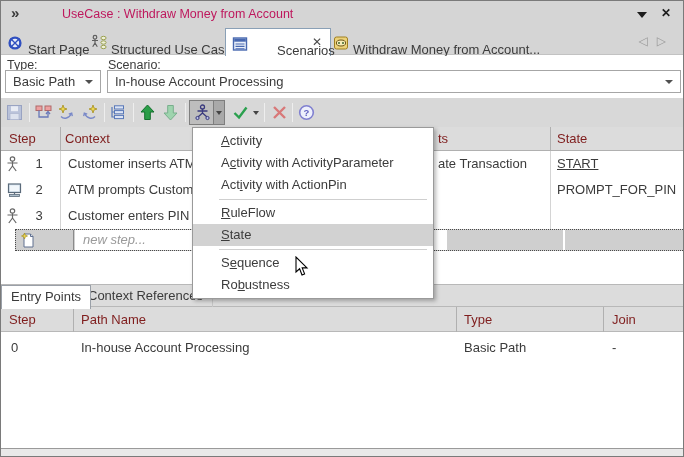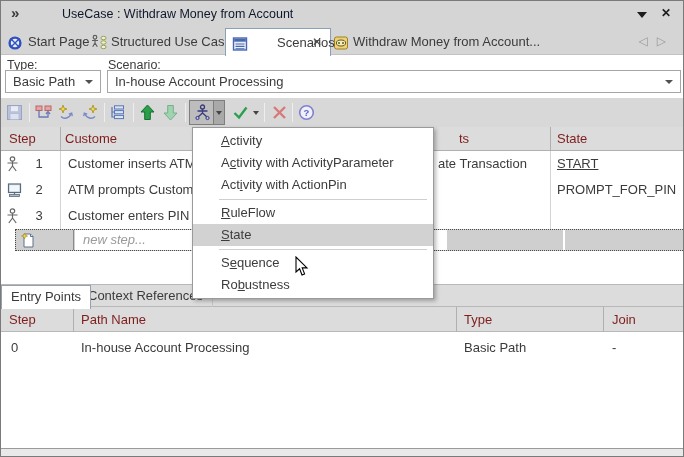--- a/index.html
+++ b/index.html
@@ -4,30 +4,30 @@
 <style>
   html,body{margin:0;padding:0;background:#f0f0f0;}
   *{box-sizing:border-box;}
   .stage{position:relative;width:684px;height:457px;font-family:"Liberation Sans",sans-serif;
          color:#3b3b3b;font-size:13px;-webkit-font-smoothing:antialiased;}
   .win{position:absolute;inset:0;background:#fff;border:1px solid #7a7a7a;overflow:hidden;}
 
   
   .titlebar{position:absolute;left:0;top:0;width:100%;height:27px;background:#d5d5d5;}
   .chev{position:absolute;left:10px;top:3px;font-size:15px;font-weight:bold;color:#3a3a3a;cursor:default;}
-  .wtitle{position:absolute;left:61px;top:6px;font-size:12.5px;color:#0f172a;}
+  .wtitle{position:absolute;left:61px;top:6px;font-size:12.5px;color:#be185d;}
   .win-caret{position:absolute;right:36px;top:11px;width:0;height:0;border-left:5px solid transparent;
              border-right:5px solid transparent;border-top:6px solid #1c1c1c;}
   .win-close{position:absolute;right:12px;top:5px;font-size:12px;font-weight:bold;color:#1c1c1c;}
 
   
   .tabbar{position:absolute;left:0;top:27px;width:100%;height:27px;background:#d5d5d5;border-bottom:1px solid #c2c2c2;}
   .tab{position:absolute;top:0;height:27px;line-height:27px;color:#3b3b3b;white-space:nowrap;}
   .tab .ticon{position:absolute;top:5px;left:0;}
-  .tab .tlabel{position:absolute;top:0;}
+  .tab .tlabel{position:absolute;top:8px;}
   .tab-active{background:#fff;border:1px solid #8aa0b6;border-bottom:none;height:28px;z-index:3;}
   .tab-active .tlabel{font-weight:normal;margin-left:26px;}
   .tab-close{position:absolute;top:0;font-size:12px;color:#4a4a4a;}
   .navarrows{position:absolute;right:8px;top:0;height:27px;line-height:27px;color:#9a9a9a;font-size:12px;letter-spacing:9px;}
 
   
   .controls{position:absolute;left:0;top:55px;width:100%;height:42px;background:#fff;}
   .ctl-label{position:absolute;top:2px;font-size:12.5px;color:#3b3b3b;}
   .combo{position:absolute;top:14px;height:23px;background:#fff;border:1px solid #a6a6a6;line-height:21px;}
   .combo .cval{position:absolute;left:7px;top:0;white-space:nowrap;}
@@ -244,22 +244,22 @@
     <span class="tbi" style="left:297px;">
       <svg width="17" height="17">
             <circle cx="8.5" cy="8.5" r="6.8" fill="#eef0fc" stroke="#8080d0" stroke-width="1.6"></circle>
             <text x="8.5" y="12" text-anchor="middle" font-size="9.5" font-weight="bold" fill="#6060c0" font-family="Liberation Sans,sans-serif">?</text>
           </svg>
     </span>
   </div>
 
   <div class="grid-head">
     <span class="ghc" style="left:8px;">Step</span>
-    <span class="ghc" style="left:64px;">Custome</span>
-    <span class="ghc" style="left:458px;">ts</span>
+    <span class="ghc" style="left:64px;">Context</span>
+    <span class="ghc" style="left:437px;">ts</span>
     <span class="ghc" style="left:556px;">State</span>
   </div>
   <span class="vline-hdr" style="left:59px;"></span>
   <span class="vline-hdr" style="left:549px;"></span>
   <span class="vline-top" style="left:59px;top:150px;height:78px;"></span>
   <span class="vline-top" style="left:549px;top:150px;height:78px;"></span>
   <div id="steps-rows">
         <div class="srow" style="top: 150px;">
           <span class="sicon"><svg width="13" height="17">
               <circle cx="6.5" cy="3" r="2.2" fill="#fff" stroke="#666" stroke-width="1.2"></circle>

